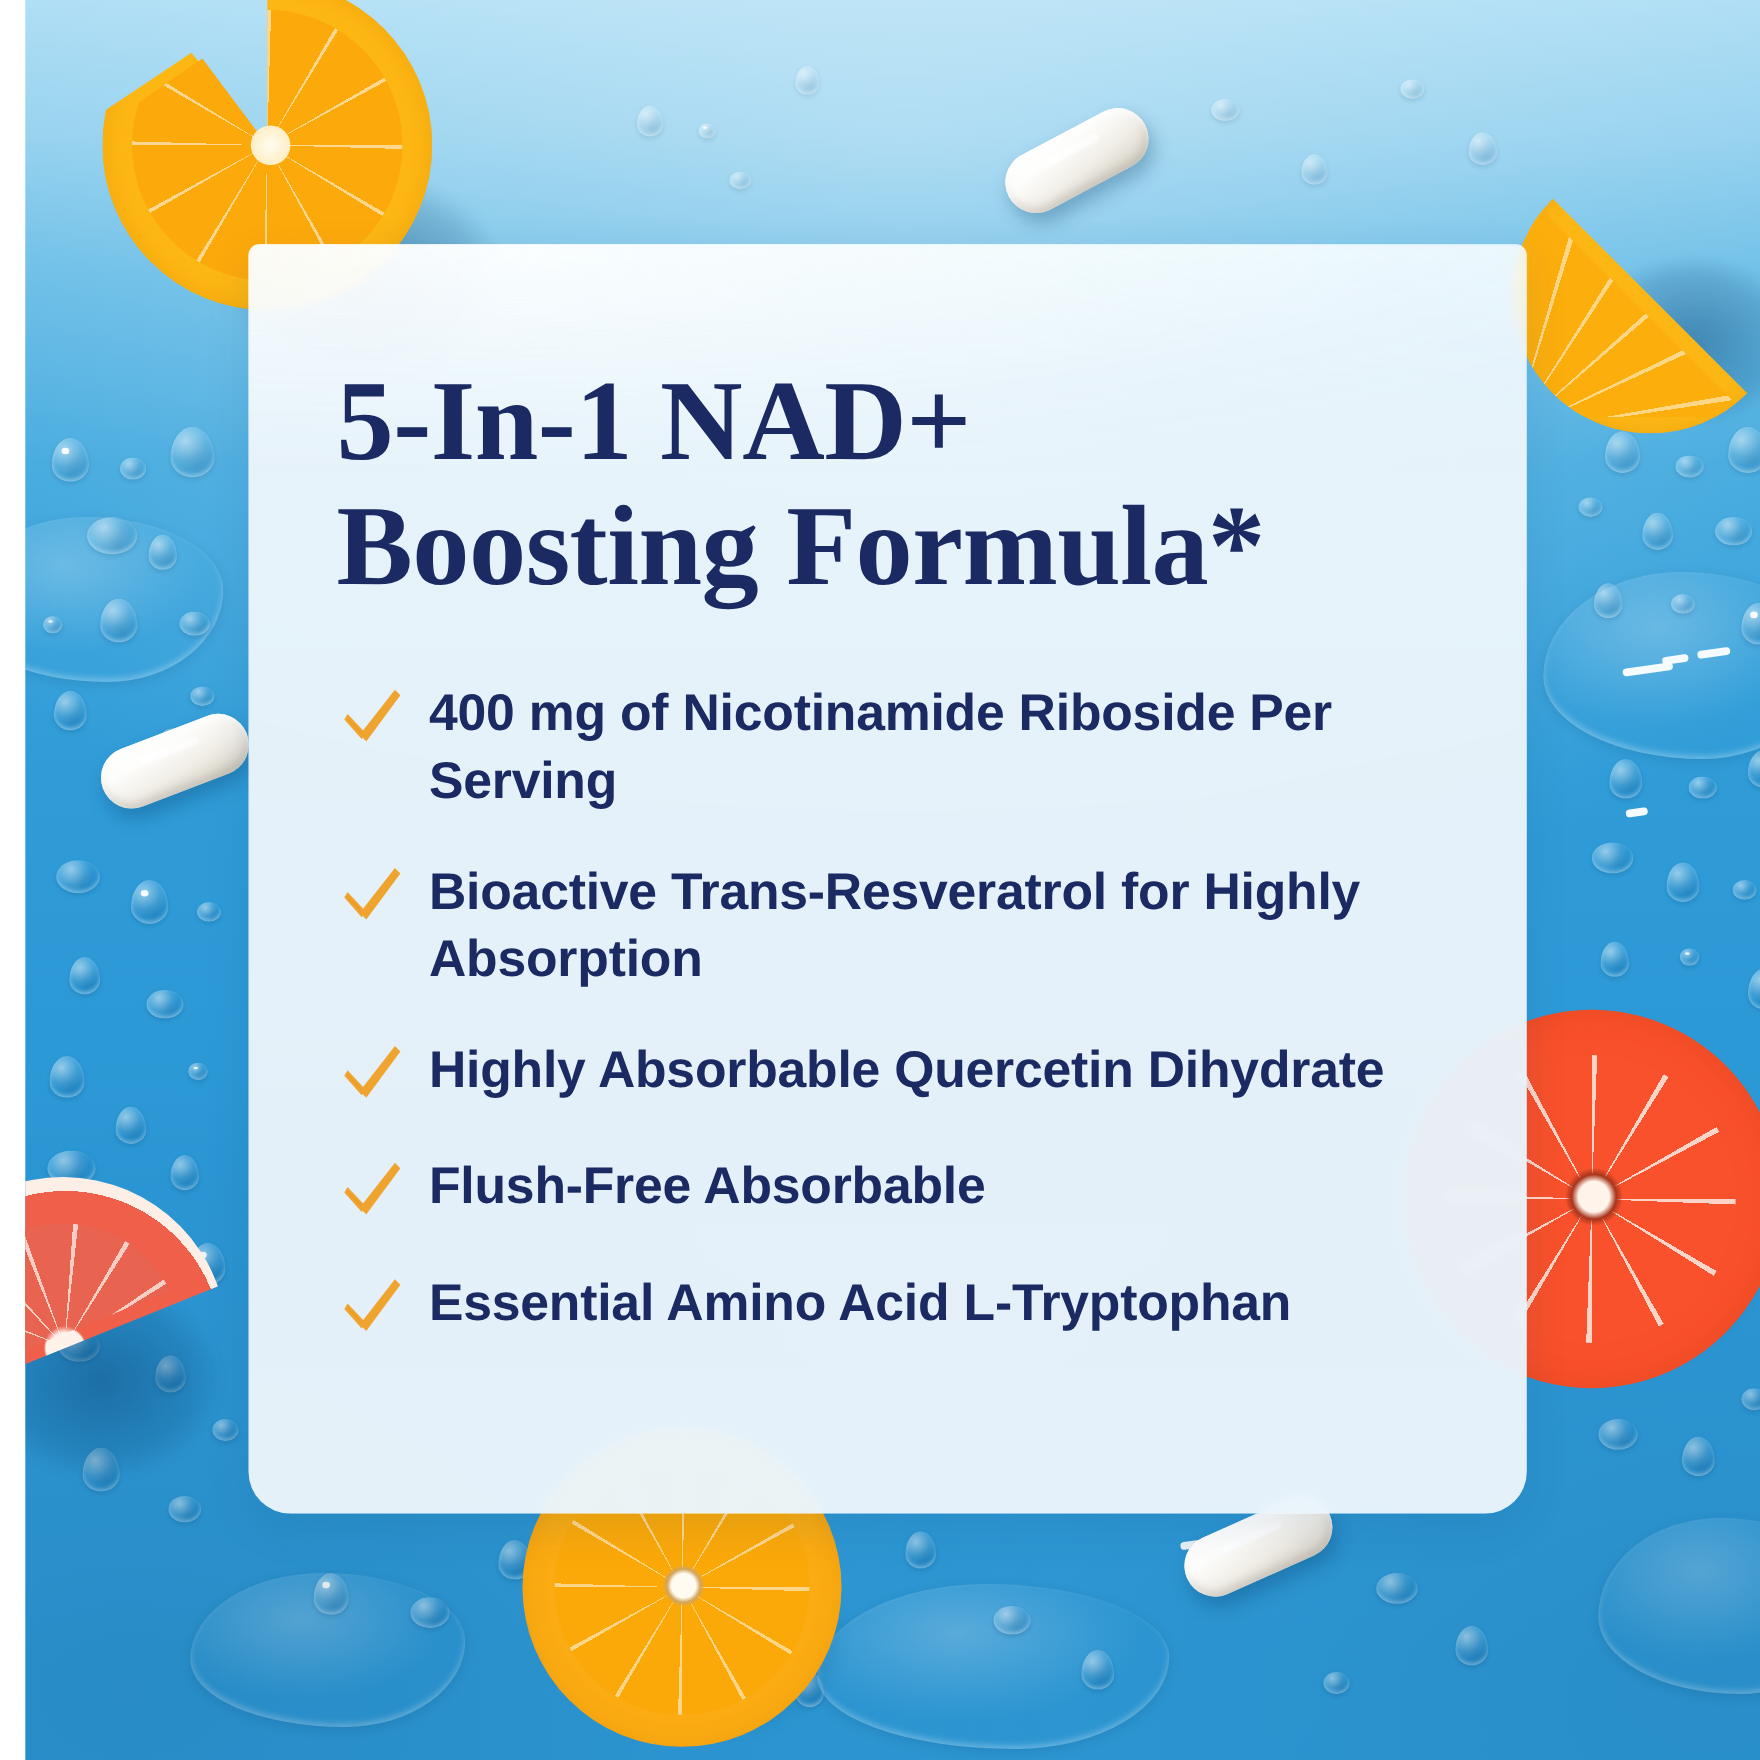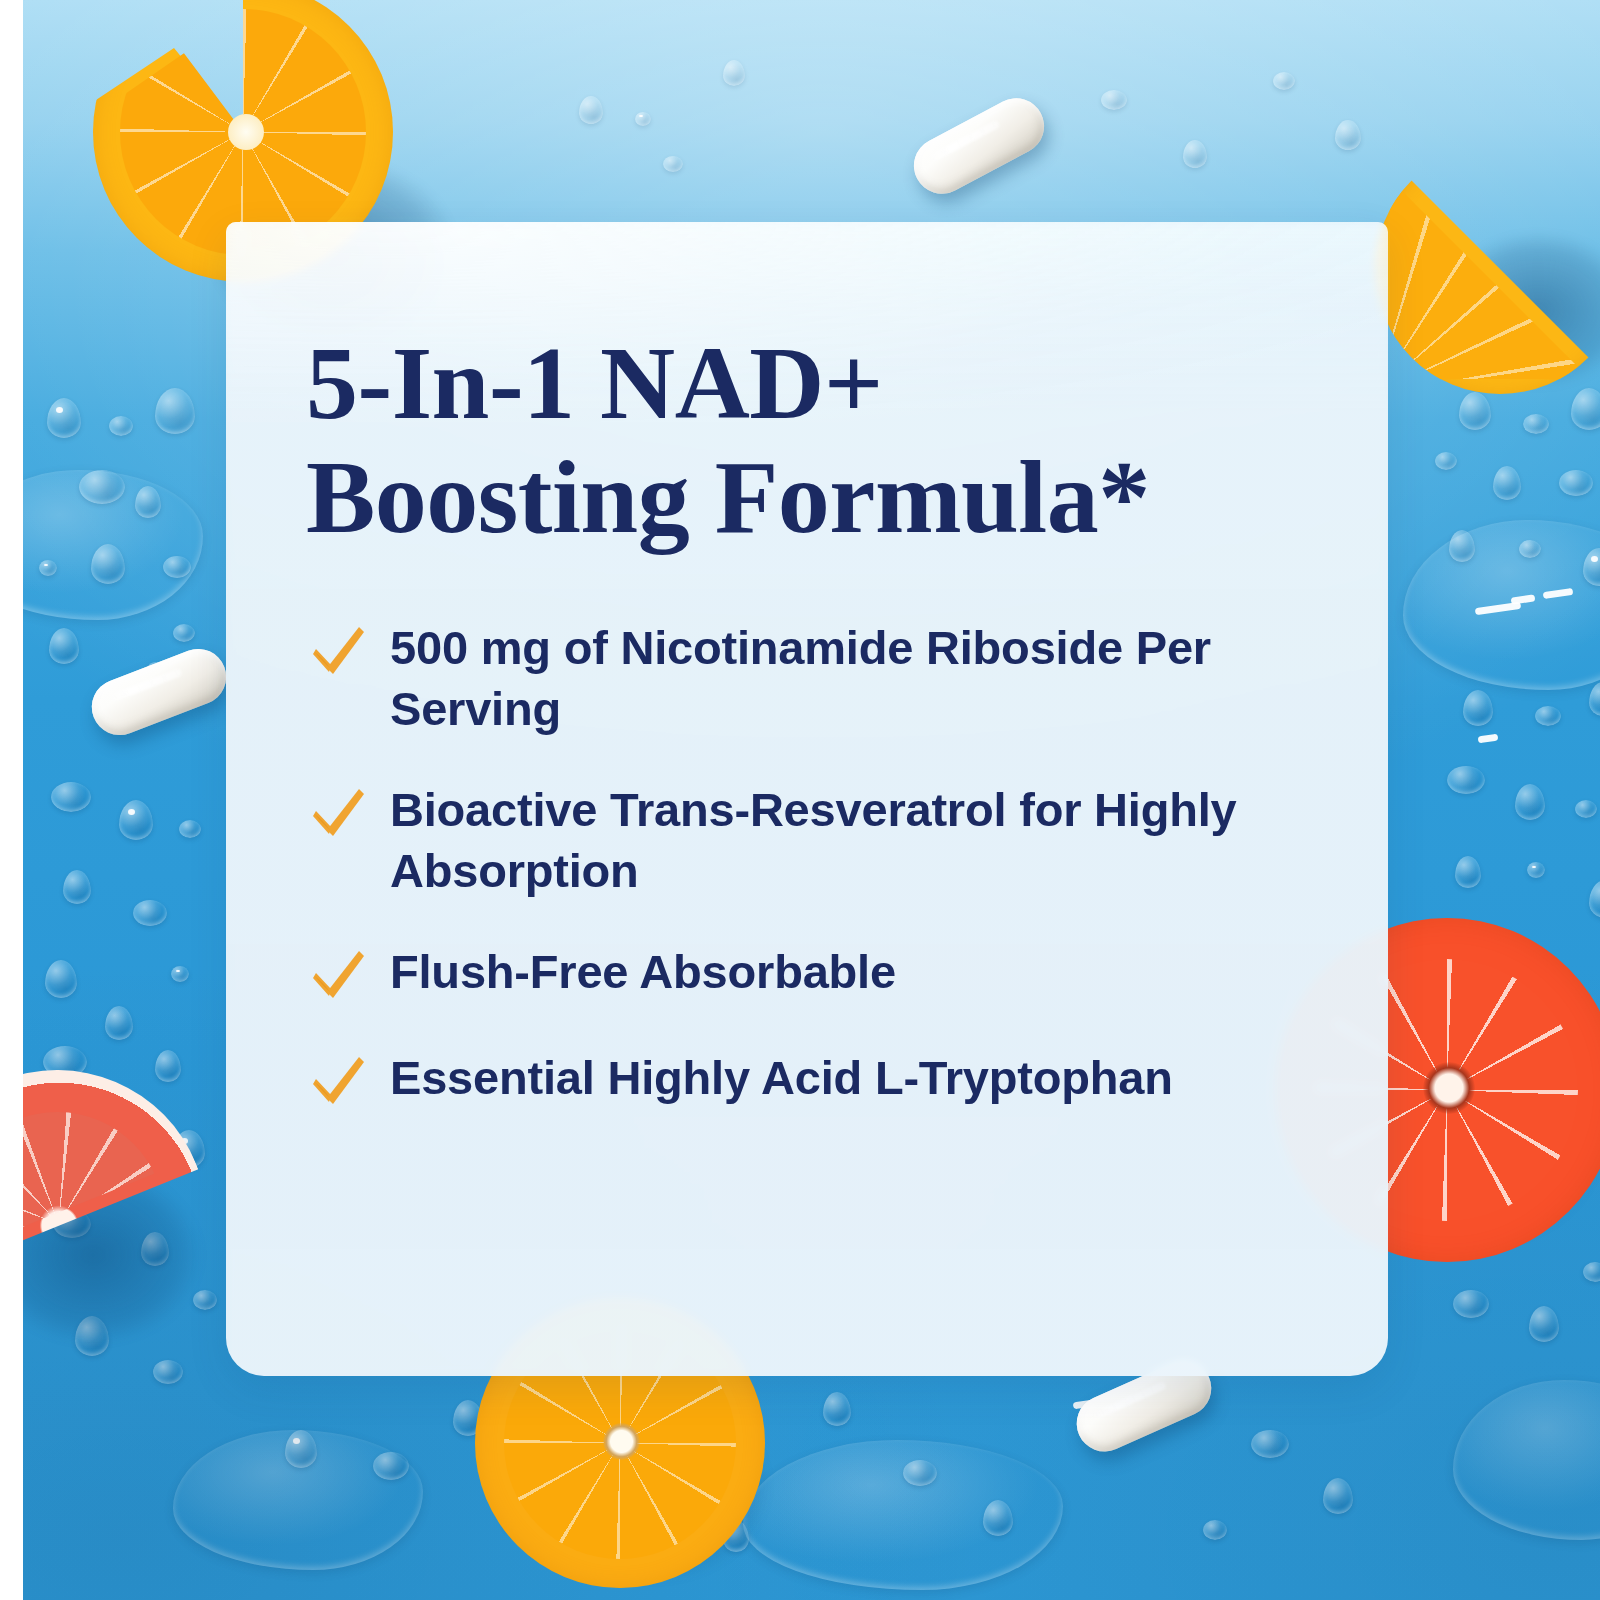--- a/index.html
+++ b/index.html
@@ -505,54 +505,64 @@
       <ul id="features">
 
         <li class="feature">
           <span class="check">
             <svg viewBox="0 0 62 62" aria-hidden="true">
               <path d="M7 33 L10 28 L25 44 L23 51 Z" fill="#F0A430"></path>
               <path d="M21 47 L53 6 L58 11 L27 53 Z" fill="#F0A430"></path>
               <path d="M8.5 31 Q16 36 24 47 Q17 41 8.5 31 Z" fill="#E89A22"></path>
             </svg>
           </span>
-          <span class="feature-text">500 mg of Nicotinamide Riboside Per Serving</span>
+          <span class="feature-text">400 mg of Nicotinamide Riboside Per Serving</span>
         </li>
 
         <li class="feature">
           <span class="check">
             <svg viewBox="0 0 62 62" aria-hidden="true">
               <path d="M7 33 L10 28 L25 44 L23 51 Z" fill="#F0A430"></path>
               <path d="M21 47 L53 6 L58 11 L27 53 Z" fill="#F0A430"></path>
               <path d="M8.5 31 Q16 36 24 47 Q17 41 8.5 31 Z" fill="#E89A22"></path>
             </svg>
           </span>
           <span class="feature-text">Bioactive Trans-Resveratrol for Highly Absorption</span>
         </li>
 
+        <li class="feature">
+          <span class="check">
+            <svg viewBox="0 0 62 62" aria-hidden="true">
+              <path d="M7 33 L10 28 L25 44 L23 51 Z" fill="#F0A430"></path>
+              <path d="M21 47 L53 6 L58 11 L27 53 Z" fill="#F0A430"></path>
+              <path d="M8.5 31 Q16 36 24 47 Q17 41 8.5 31 Z" fill="#E89A22"></path>
+            </svg>
+          </span>
+          <span class="feature-text">Highly Absorbable Quercetin Dihydrate</span>
+        </li>
 
         <li class="feature">
           <span class="check">
             <svg viewBox="0 0 62 62" aria-hidden="true">
               <path d="M7 33 L10 28 L25 44 L23 51 Z" fill="#F0A430"></path>
               <path d="M21 47 L53 6 L58 11 L27 53 Z" fill="#F0A430"></path>
               <path d="M8.5 31 Q16 36 24 47 Q17 41 8.5 31 Z" fill="#E89A22"></path>
             </svg>
           </span>
           <span class="feature-text">Flush-Free Absorbable</span>
         </li>
 
         <li class="feature">
           <span class="check">
             <svg viewBox="0 0 62 62" aria-hidden="true">
               <path d="M7 33 L10 28 L25 44 L23 51 Z" fill="#F0A430"></path>
               <path d="M21 47 L53 6 L58 11 L27 53 Z" fill="#F0A430"></path>
               <path d="M8.5 31 Q16 36 24 47 Q17 41 8.5 31 Z" fill="#E89A22"></path>
             </svg>
           </span>
-          <span class="feature-text">Essential Highly Acid L-Tryptophan</span>
+          <span class="feature-text">Essential Amino Acid L-Tryptophan</span>
         </li>
 
       </ul>
     </div>
   </div>
 
 </div>
 
 </body></html>

